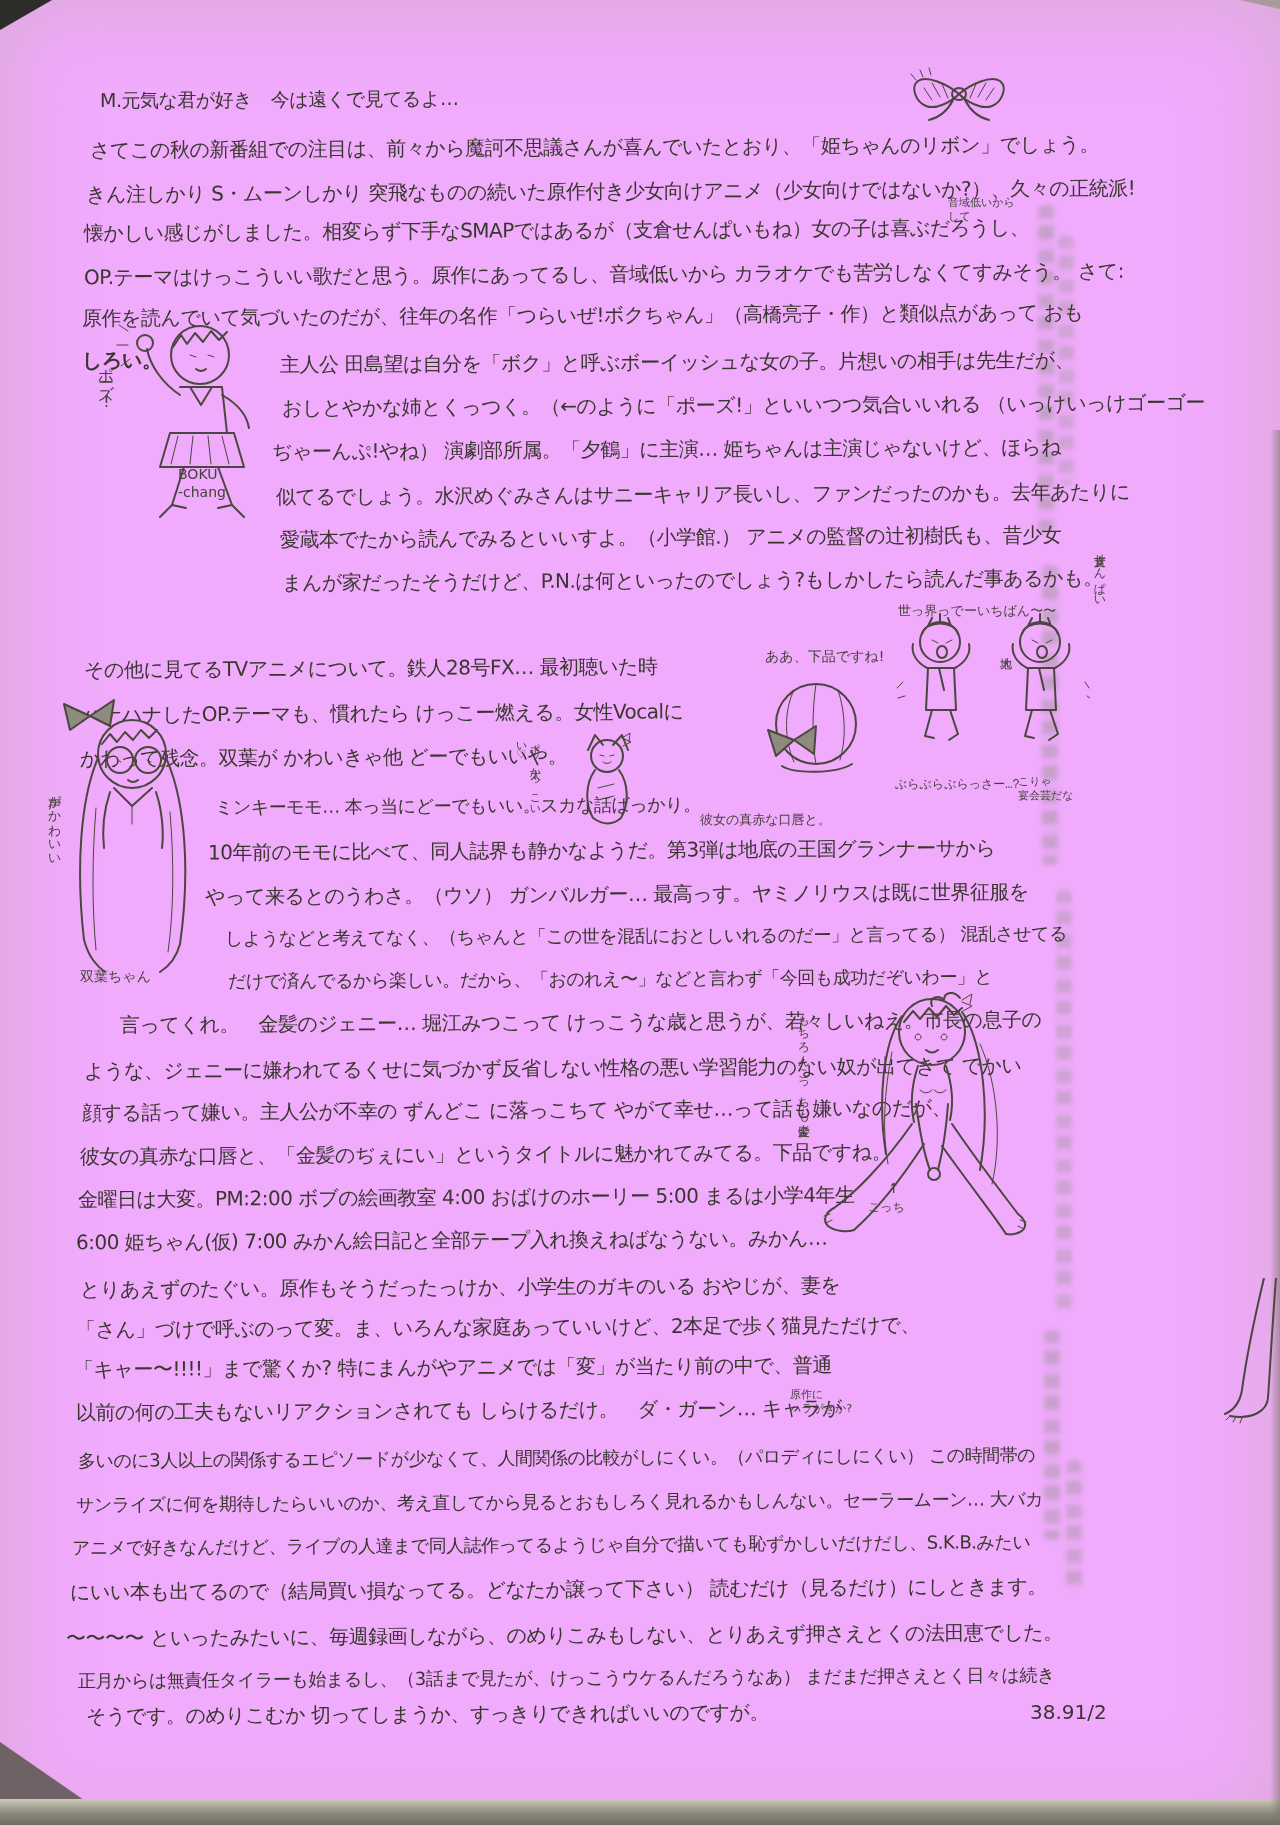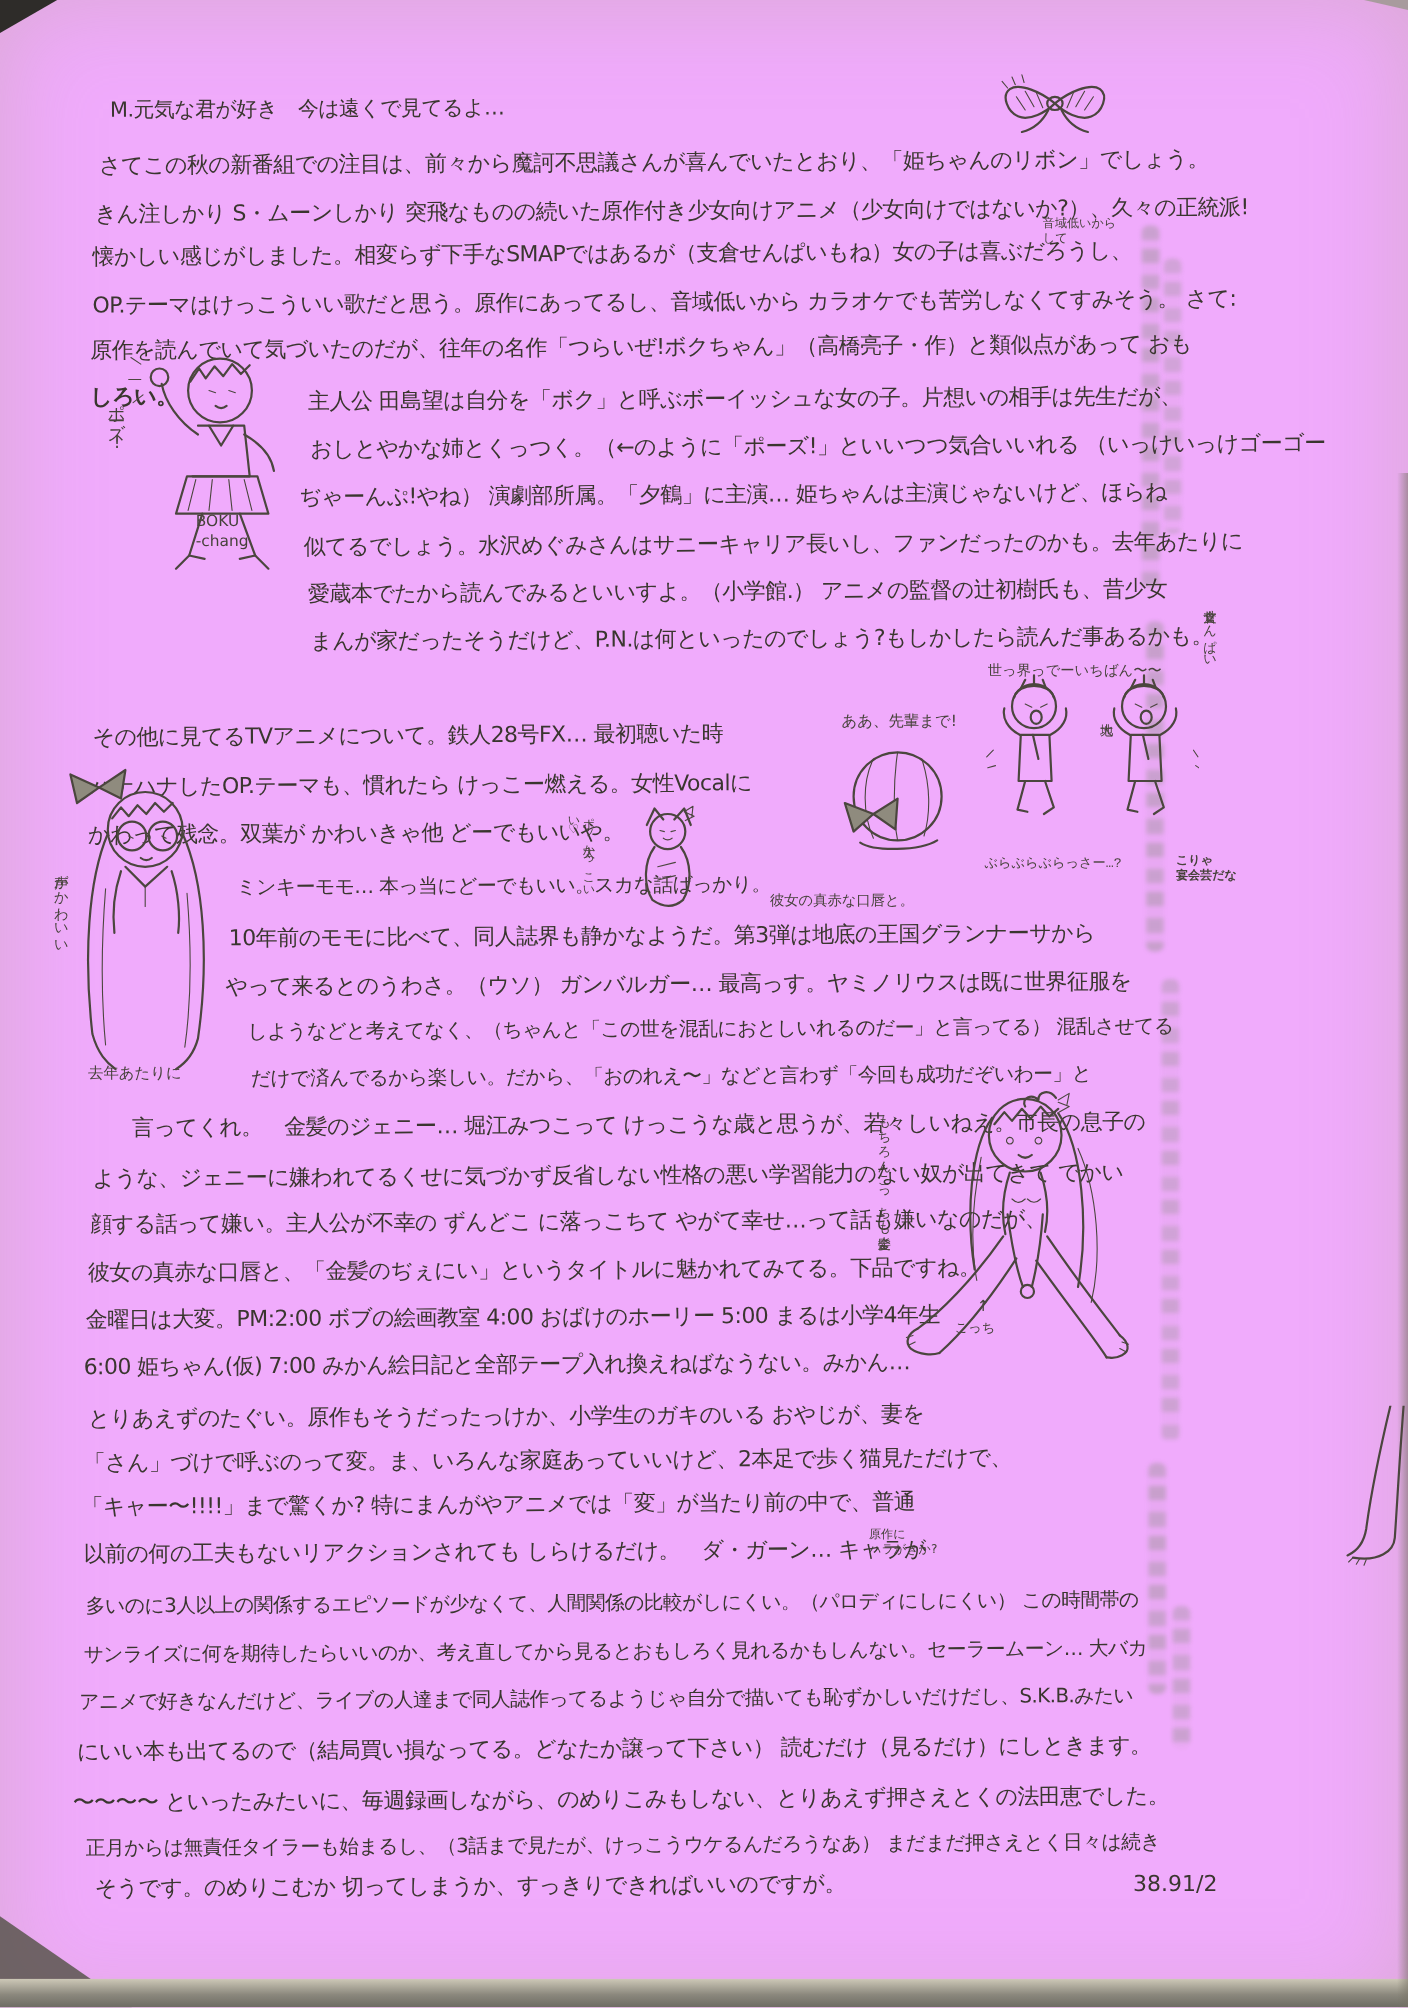--- a/index.html
+++ b/index.html
@@ -96,30 +96,30 @@
   <div class="hw" style="left:86px;top:1702px;">そうです。のめりこむか 切ってしまうか、すっきりできればいいのですが。</div>
 
   <div class="date" style="left:1030px;top:1700px;">38.91/2</div>
 
   <div class="cap" style="left:948px;top:196px;font-size:11px;">音域低いから
 して</div>
   <div class="cap vert" style="left:96px;top:356px;height:120px;font-size:16px;">ポーズ!</div>
   <div class="cap" style="left:178px;top:466px;font-size:14px;">BOKU
 -chang</div>
   <div class="cap vert" style="left:514px;top:735px;height:76px;font-size:11px;">ポッ太かっこいい♡</div>
-  <div class="cap" style="left:765px;top:648px;font-size:14px;">ああ、先輩まで!</div>
+  <div class="cap" style="left:765px;top:648px;font-size:14px;">ああ、下品ですね!</div>
   <div class="cap" style="left:898px;top:603px;font-size:13px;">世っ界っでーいちばん〜〜</div>
   <div class="cap vert" style="left:998px;top:648px;height:44px;font-size:12px;">大地</div>
   <div class="cap vert" style="left:1092px;top:546px;height:100px;font-size:12px;">支倉せんぱい</div>
   <div class="cap" style="left:895px;top:778px;font-size:12px;font-family:Liberation Mono, monospace;">ぶらぶらぶらっさー…?</div>
-  <div class="cap" style="left:1069px;top:775px;font-size:11px;font-weight:bold;">こりゃ
+  <div class="cap" style="left:1018px;top:775px;font-size:11px;">こりゃ
 宴会芸だな</div>
   <div class="cap" style="left:700px;top:812px;font-size:13px;">彼女の真赤な口唇と。</div>
   <div class="cap vert" style="left:46px;top:786px;height:150px;font-size:13px;">声がかわいい</div>
-  <div class="cap" style="left:80px;top:968px;font-size:14px;">去年あたりに</div>
+  <div class="cap" style="left:80px;top:968px;font-size:14px;">双葉ちゃん</div>
   <div class="cap vert" style="left:796px;top:1006px;height:130px;font-size:12px;">もちろんこっちも金髪よ</div>
   <div class="arrow" style="left:888px;top:1180px;">↑</div>
   <div class="cap" style="left:868px;top:1200px;font-size:12px;">こっち</div>
   <div class="cap" style="left:790px;top:1388px;font-size:11px;">原作に
 ハラがきか?</div>
 
   <svg class="illus" style="left:905px;top:66px;" width="110" height="58" viewBox="0 0 110 58">
     <path d="M54,28 C42,18 22,9 13,15 C5,21 11,36 21,40 C31,44 46,36 54,28 Z"></path>
     <path d="M54,28 C66,18 86,9 95,15 C103,21 97,36 87,40 C77,44 62,36 54,28 Z"></path>
     <ellipse cx="54" cy="28" rx="7" ry="6"></ellipse>

